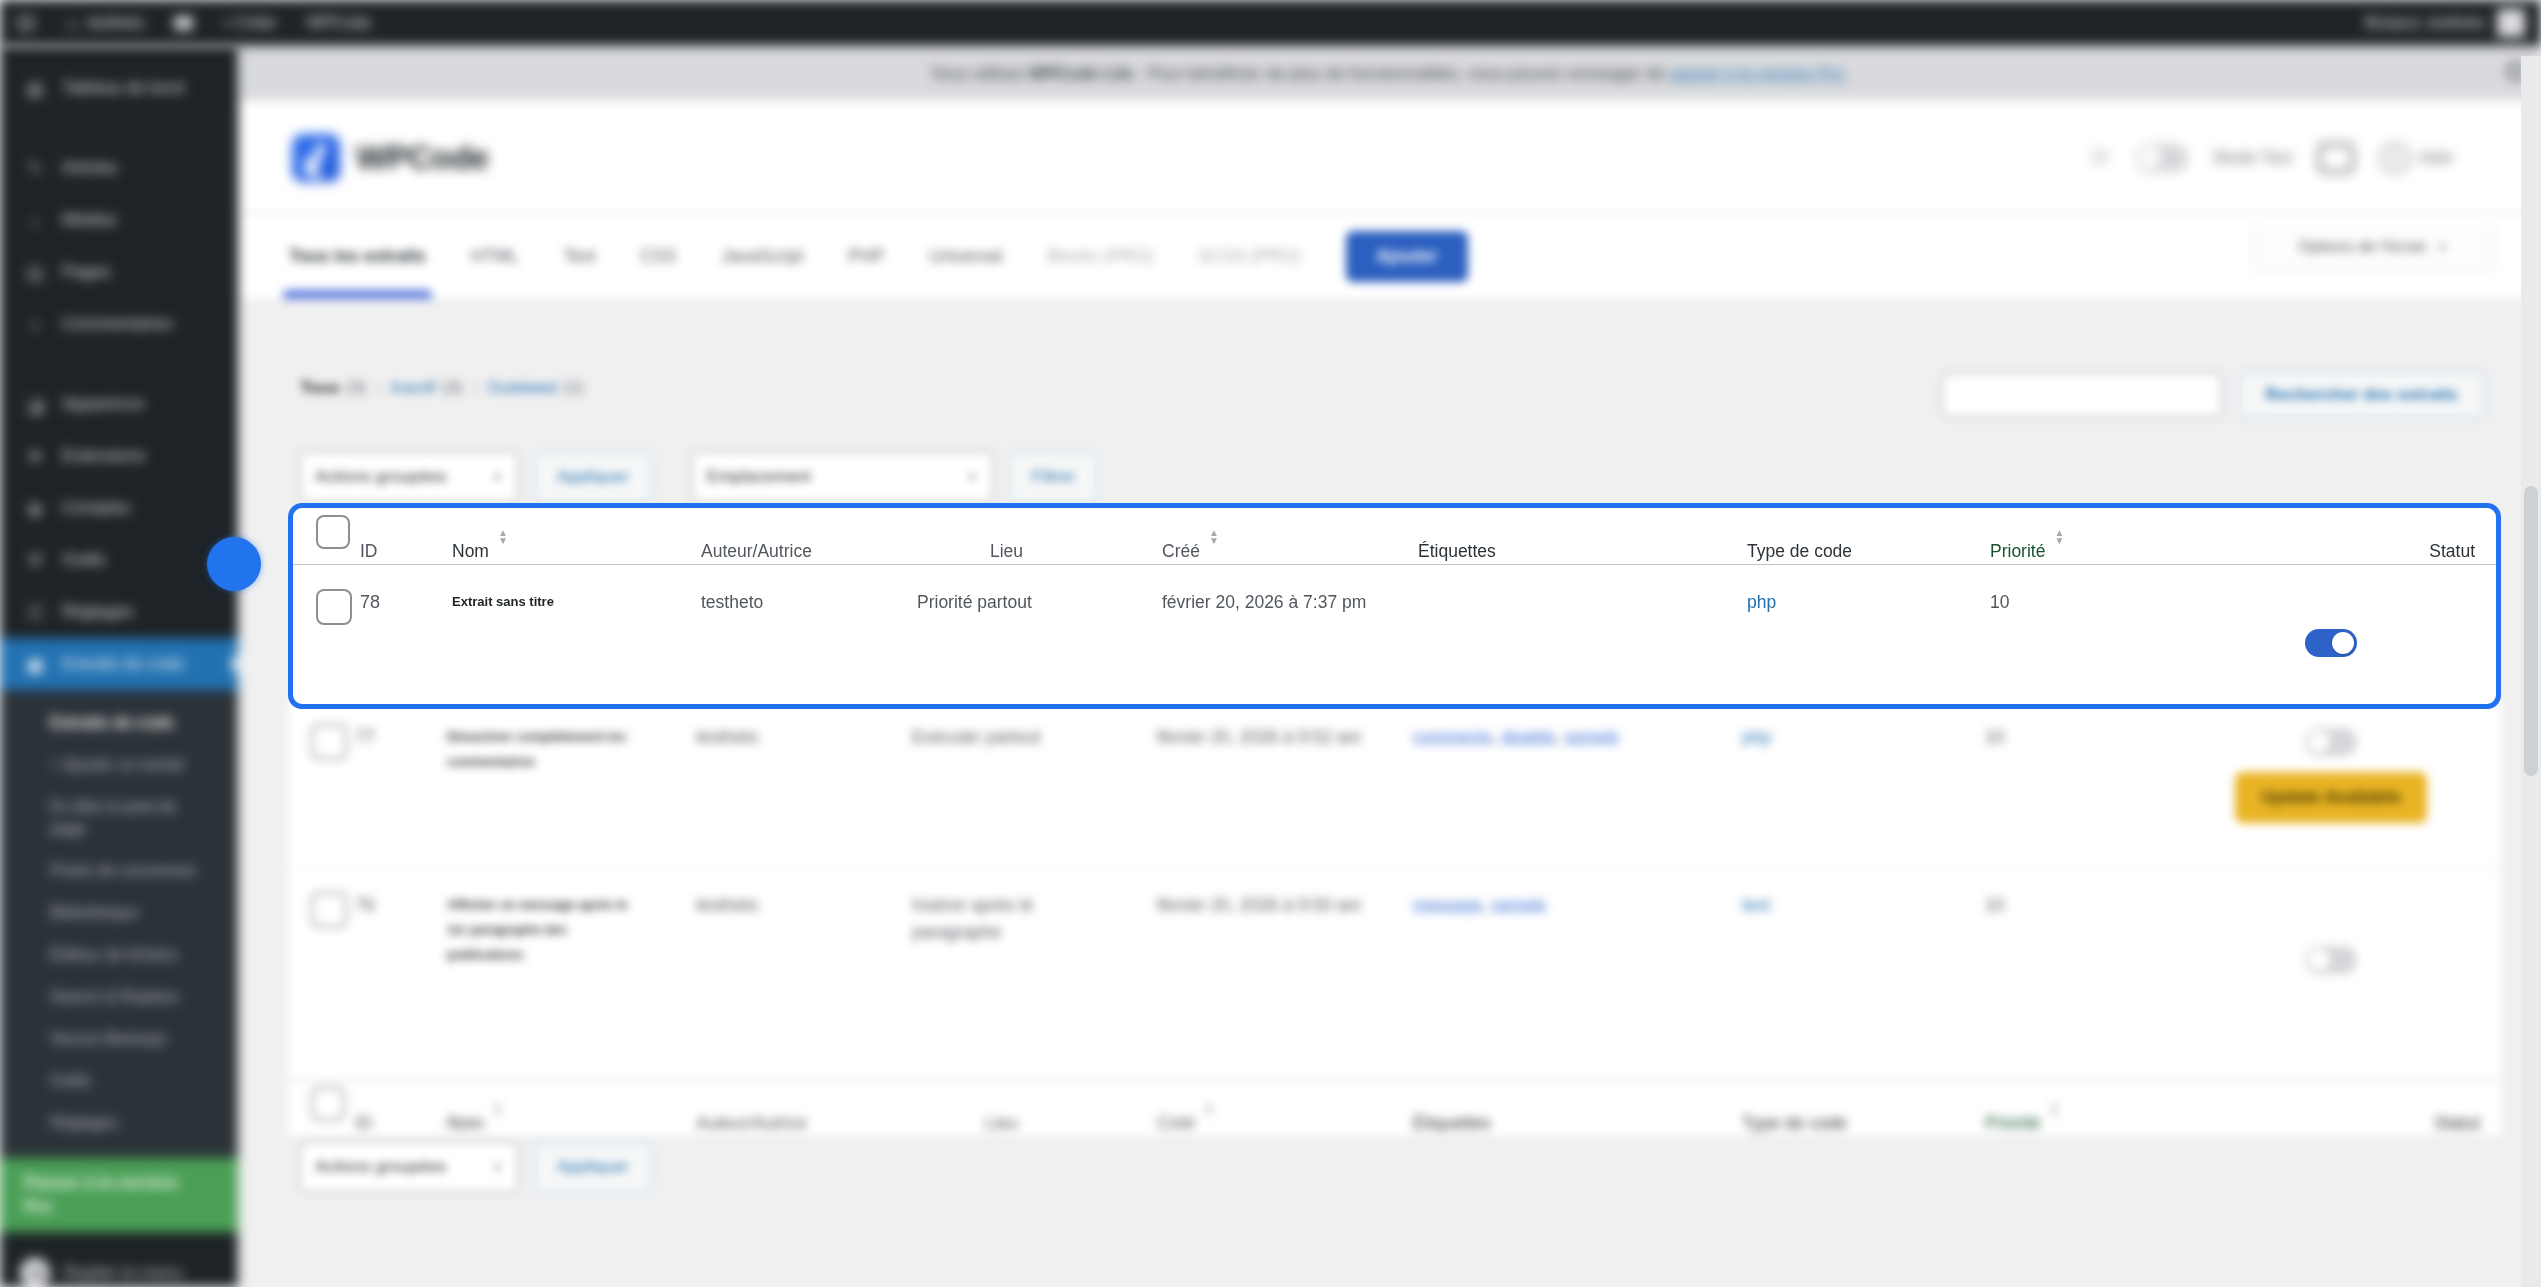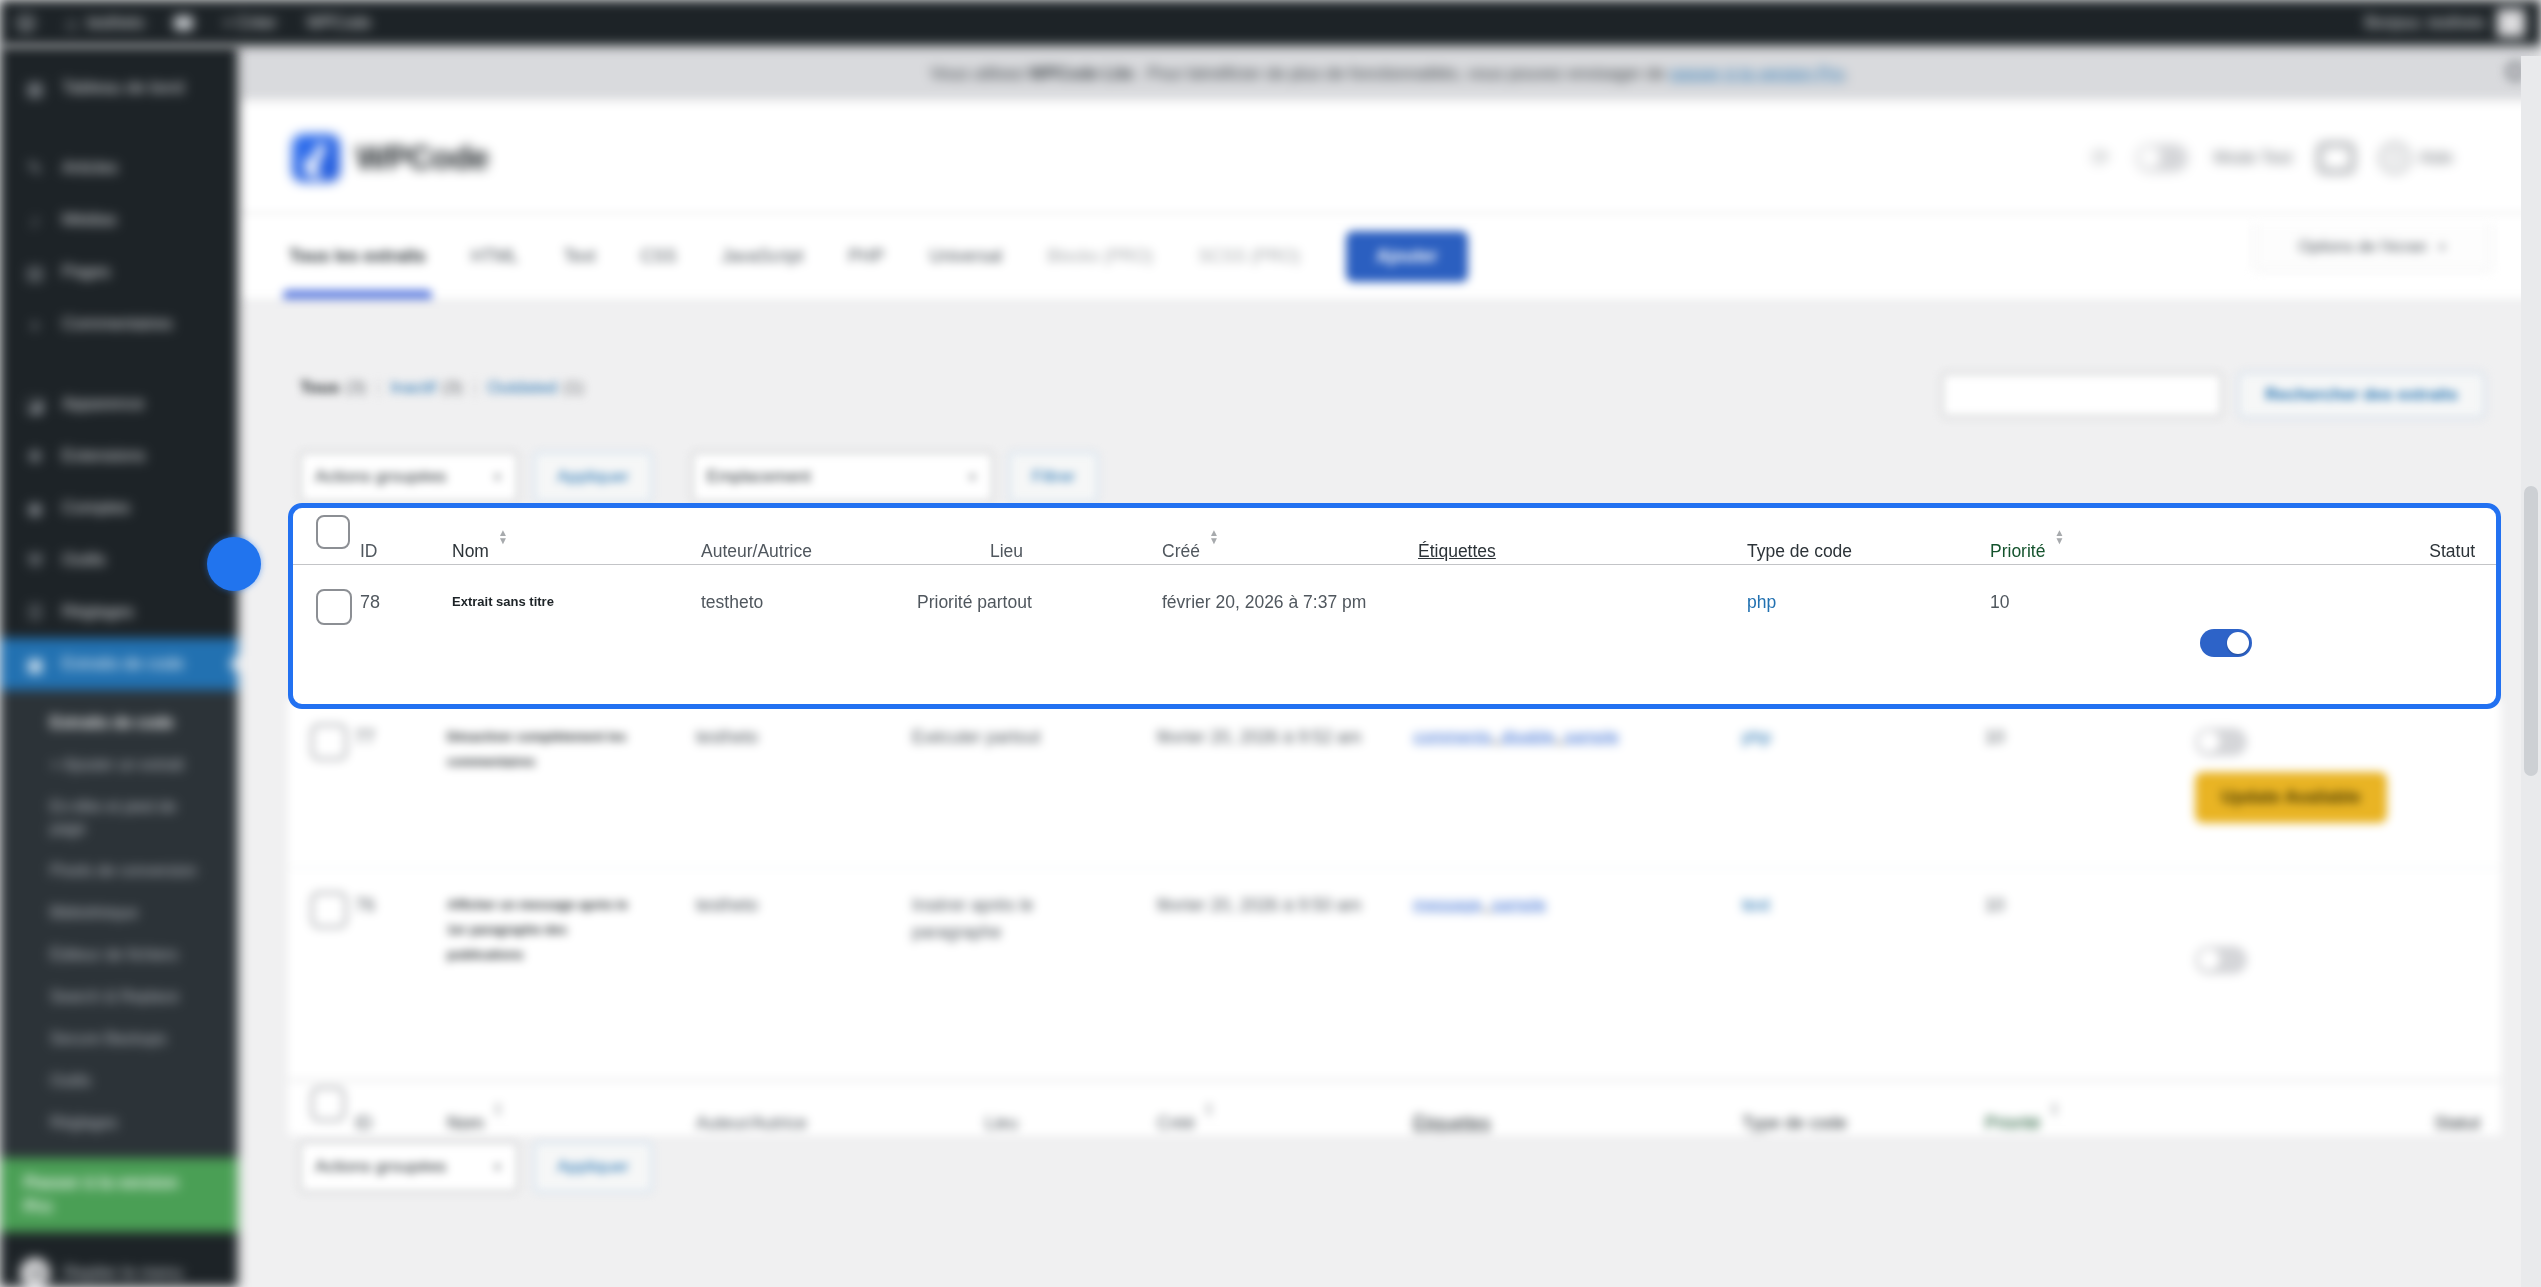--- a/index.html
+++ b/index.html
@@ -135,24 +135,24 @@
   .trow.r2{height:168px;border-bottom:1px solid #e8eaed;}
   .trow.r3{height:212px;}
   .cell,.hcell{flex:none;box-sizing:border-box;line-height:1.55;}
   .hcell{display:flex;align-items:center;gap:9px;}
   .c-cb{width:44px;}
   .c-id{width:92px;color:#50575e;font-size:18px;}
   .c-name{width:249px;padding-right:58px;}
   .c-author{width:216px;color:#50575e;font-size:17.5px;}
   .c-location{width:245px;padding-right:66px;color:#50575e;font-size:17.5px;justify-content:center;}
   .c-created{width:256px;padding-right:48px;color:#50575e;font-size:17.5px;}
-  .c-tags{width:329px;padding-right:20px;font-size:17px;text-decoration:underline;}
+  .c-tags{width:329px;padding-right:20px;font-size:17px;}
   .c-type{width:243px;font-size:17.5px;}
   .c-priority{width:210px;color:#50575e;font-size:17.5px;}
-  .c-status{flex:1;display:flex;flex-direction:column;align-items:flex-start;padding-right:26px;}
+  .c-status{flex:1;display:flex;flex-direction:column;align-items:center;padding-right:26px;}
   .hcell.c-status{justify-content:flex-end;flex-direction:row;padding-right:21px;}
   .hcell .hlabel{font-size:17.5px;margin-top:32px;}
   .hlabel.sorted{color:#14532d;}
   .sort{display:flex;flex-direction:column;line-height:7px;font-size:10px;color:#a7aaad;gap:1px;}
   .checkbox{width:36px;height:36px;border:2.5px solid #8c8f94;border-radius:8px;background:#fff;display:inline-block;box-sizing:border-box;}
   .thead-row .checkbox{width:34px;height:34px;}
   .snippet-name{font-weight:bold;color:#1d2327;font-size:13px;text-decoration:none;}
   .tag-link{color:#3b6fd4;text-decoration:underline;}
   .type-link{color:#2271b1;text-decoration:none;}
   .r1 .c-status .toggle{margin-top:40px;}

